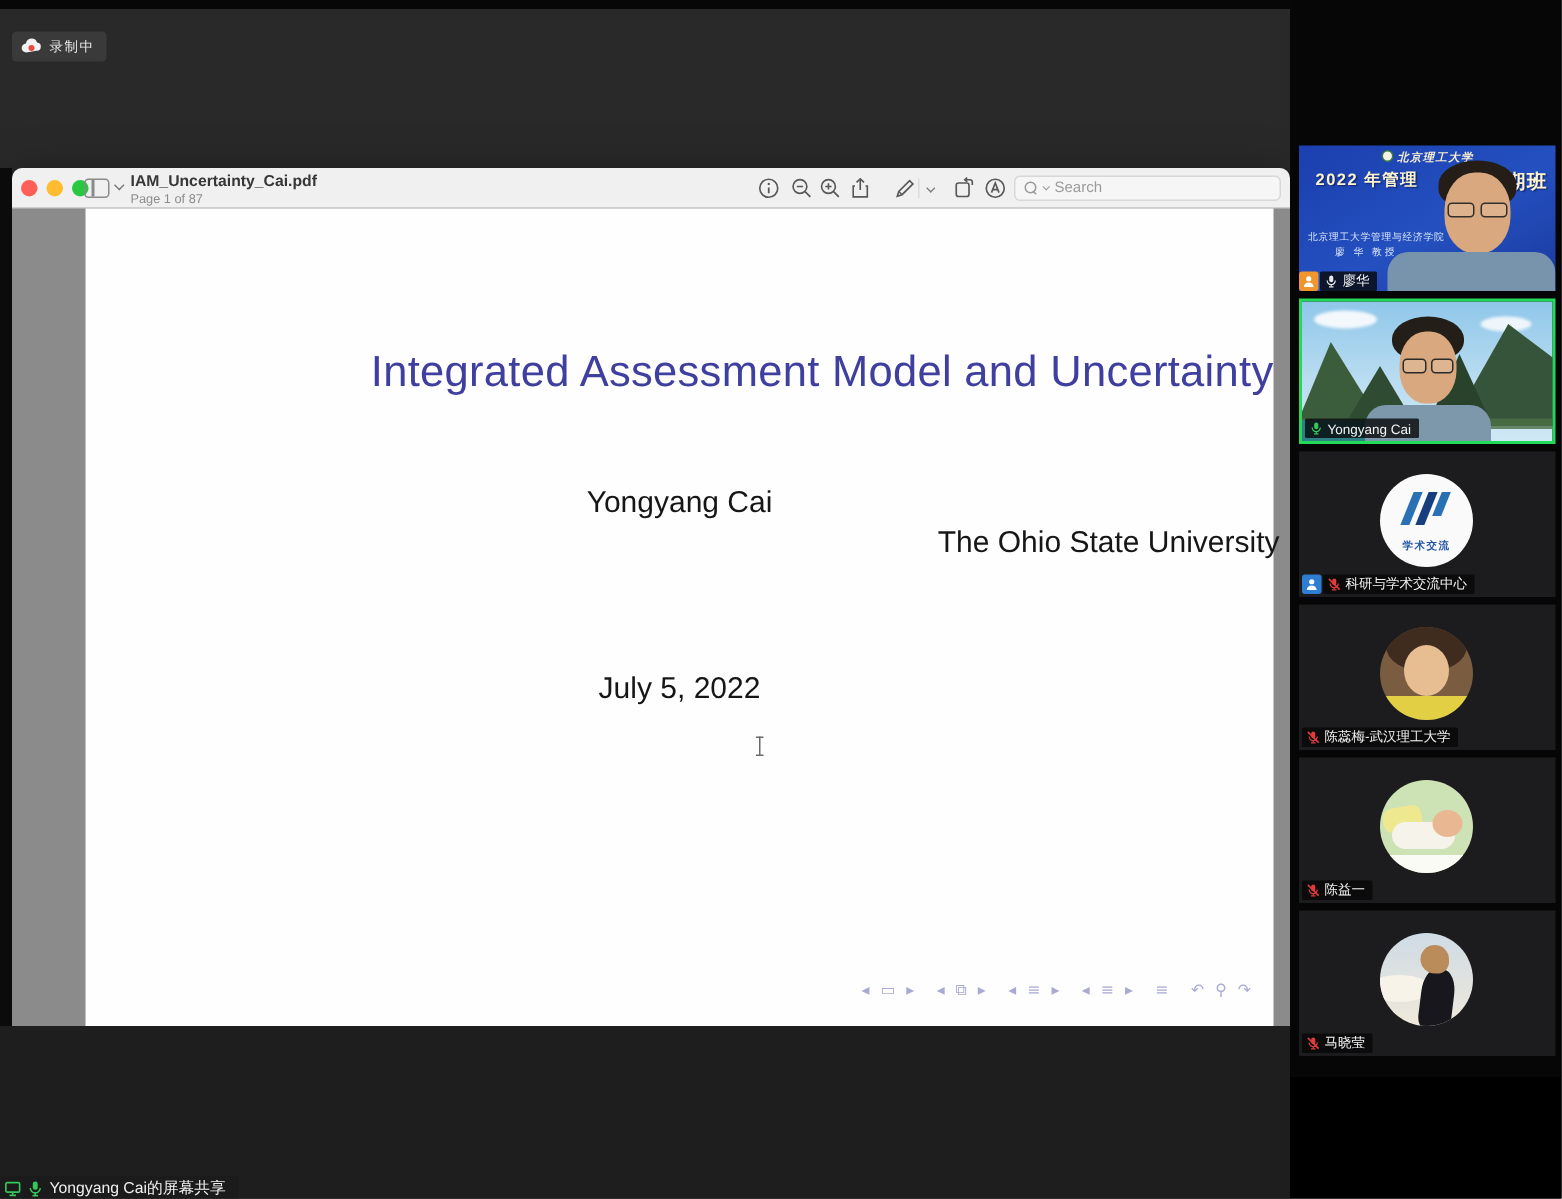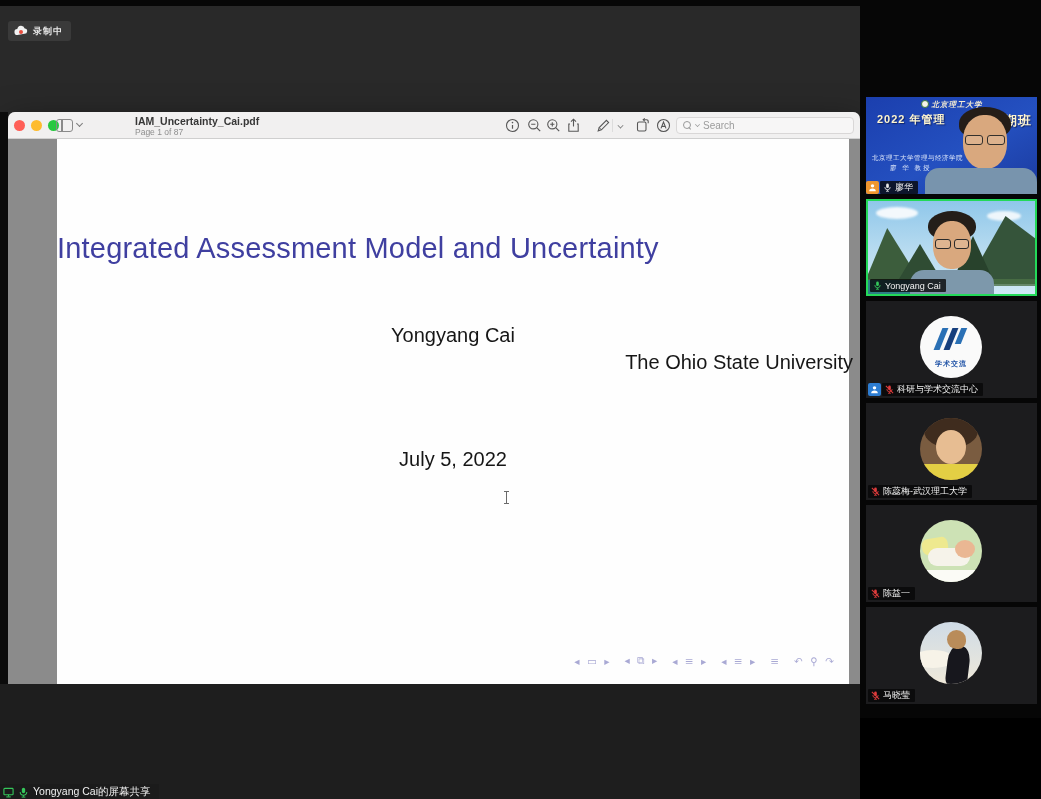--- a/index.html
+++ b/index.html
@@ -12,58 +12,58 @@
   .main-area { position:absolute; left:0; top:0; width:860px; height:799px; background:#292929; }
   .top-strip { position:absolute; left:0; top:0; width:860px; height:6px; background:#070707; }
   .below-window { position:absolute; left:0; top:684px; width:860px; height:115px; background:#1e1e1e; }
   .left-sliver { position:absolute; left:0; top:112px; width:8px; height:572px; background:#0b0b0b; }
 
   .rec-pill { position:absolute; left:8px; top:21px; height:20px; display:flex; align-items:center;
     gap:5px; background:#3a3a3a; border-radius:3px; padding:0 8px 0 6px; }
   .cloud-wrap { position:relative; width:14px; height:12px; }
   .cloud-wrap svg { width:14px; height:12px; display:block; }
   .rec-dot { position:absolute; left:5px; top:5px; width:4px; height:4px; border-radius:50%; background:#e84b3c; }
-  .rec-label { font-size:9px; color:#e8e8e8; letter-spacing:1px;font-weight:bold; }
+  .rec-label { font-size:9px; color:#e8e8e8; letter-spacing:1px; }
 
   
   .pdf-window { position:absolute; left:8px; top:112px; width:852px; height:572px;
     border-radius:7px 7px 0 0; overflow:hidden; box-shadow:0 12px 34px rgba(0,0,0,.55); background:#8b8b8b; }
   .titlebar { position:absolute; left:0; top:0; width:852px; height:27px; background:#f1f0f0; border-bottom:1px solid #cfcfcf; }
   .tl { position:absolute; top:8px; width:11px; height:11px; border-radius:50%; }
   .tl.red    { left:6px;  background:#ff5f57; }
   .tl.yellow { left:23px; background:#febc2e; }
   .tl.green  { left:40px; background:#28c840; }
   .sb-toggle { position:absolute; left:48px; top:7px; width:17px; height:13px;
     border:1.5px solid #8a8a8a; border-radius:3px; }
   .sb-toggle::after { content:""; position:absolute; left:4px; top:0; width:1.5px; height:100%; background:#8a8a8a; }
   .chev { display:inline-block; width:5px; height:5px; border-right:1.5px solid #7b7b7b;
     border-bottom:1.5px solid #7b7b7b; transform:rotate(45deg); }
   .chev.tb1 { position:absolute; left:69px; top:9px; }
-  .title-block { position:absolute; left:79px; top:3px;margin-left:48px; }
+  .title-block { position:absolute; left:79px; top:3px; }
   .fname { font-size:10.5px; font-weight:bold; color:#373737; line-height:12px; }
   .pageinfo { font-size:8.5px; color:#8d8d8d; line-height:10px; }
   .tbi { position:absolute; top:6px; width:15px; height:15px; color:#585858; }
   .tbi svg { width:100%; height:100%; display:block; }
   .i-info{left:497px} .i-zo{left:519px} .i-zi{left:538px} .i-share{left:558px}
   .i-pencil{left:588px} .i-rotate{left:627px} .i-hl{left:648px}
   .tb-div { position:absolute; left:604px; top:7px; width:1px; height:13px; background:#dcdcdc; }
   .chev.tb2 { position:absolute; left:610px; top:11px; transform:rotate(45deg) scale(.85); }
   .searchbox { position:absolute; left:668px; top:5px; width:178px; height:17px; background:#f7f6f6;
     border:1px solid #d9d7d7; border-radius:4px; display:flex; align-items:center; gap:3px; padding-left:6px; }
   .searchbox .mag { position:relative; width:9px; height:9px; }
   .searchbox .mag::before { content:""; position:absolute; left:0; top:0; width:6px; height:6px;
     border:1.2px solid #9a9a9a; border-radius:50%; }
   .searchbox .mag::after { content:""; position:absolute; left:6px; top:6px; width:3px; height:1.2px;
     background:#9a9a9a; transform:rotate(45deg); transform-origin:0 0; }
   .searchbox .chev { transform:rotate(45deg) scale(.7); border-color:#9a9a9a; margin-top:-2px; }
   .searchbox .ph { font-size:10px; color:#9b9b9b; }
 
   .content { position:absolute; left:0; top:27px; width:852px; height:545px; background:#8b8b8b; }
   .page { position:absolute; left:49px; top:0; width:792px; height:545px; background:#fefefe; }
-  .s-title { position:absolute; left:0; top:93px; width:100%; text-align:left;
+  .s-title { position:absolute; left:0; top:93px; width:100%; text-align:right;
     font-size:29px; color:#3f3fa0; letter-spacing:.2px; }
   .s-author { position:absolute; left:0; top:185px; width:100%; text-align:center; font-size:20px; color:#161616; }
   .s-affil  { position:absolute; left:4px; top:212px; width:100%; text-align:right; font-size:20px; color:#161616; }
   .s-date   { position:absolute; left:0; top:309px; width:100%; text-align:center; font-size:20px; color:#161616; }
   .ibeam { position:absolute; left:446px; top:352px; width:7px; height:13px;
     background-image:linear-gradient(#6a6a6a,#6a6a6a),linear-gradient(#6a6a6a,#6a6a6a),linear-gradient(#6a6a6a,#6a6a6a);
     background-size:1px 100%,5px 1px,5px 1px; background-position:50% 0,50% 0,50% 100%; background-repeat:no-repeat; }
   .navsym { position:absolute; right:13px; top:515px; display:flex; gap:13px; align-items:center;
     color:#a9a9d4; font-size:10.5px; font-family:"DejaVu Sans","Liberation Sans",sans-serif; }
   .navsym span { letter-spacing:2px; }

